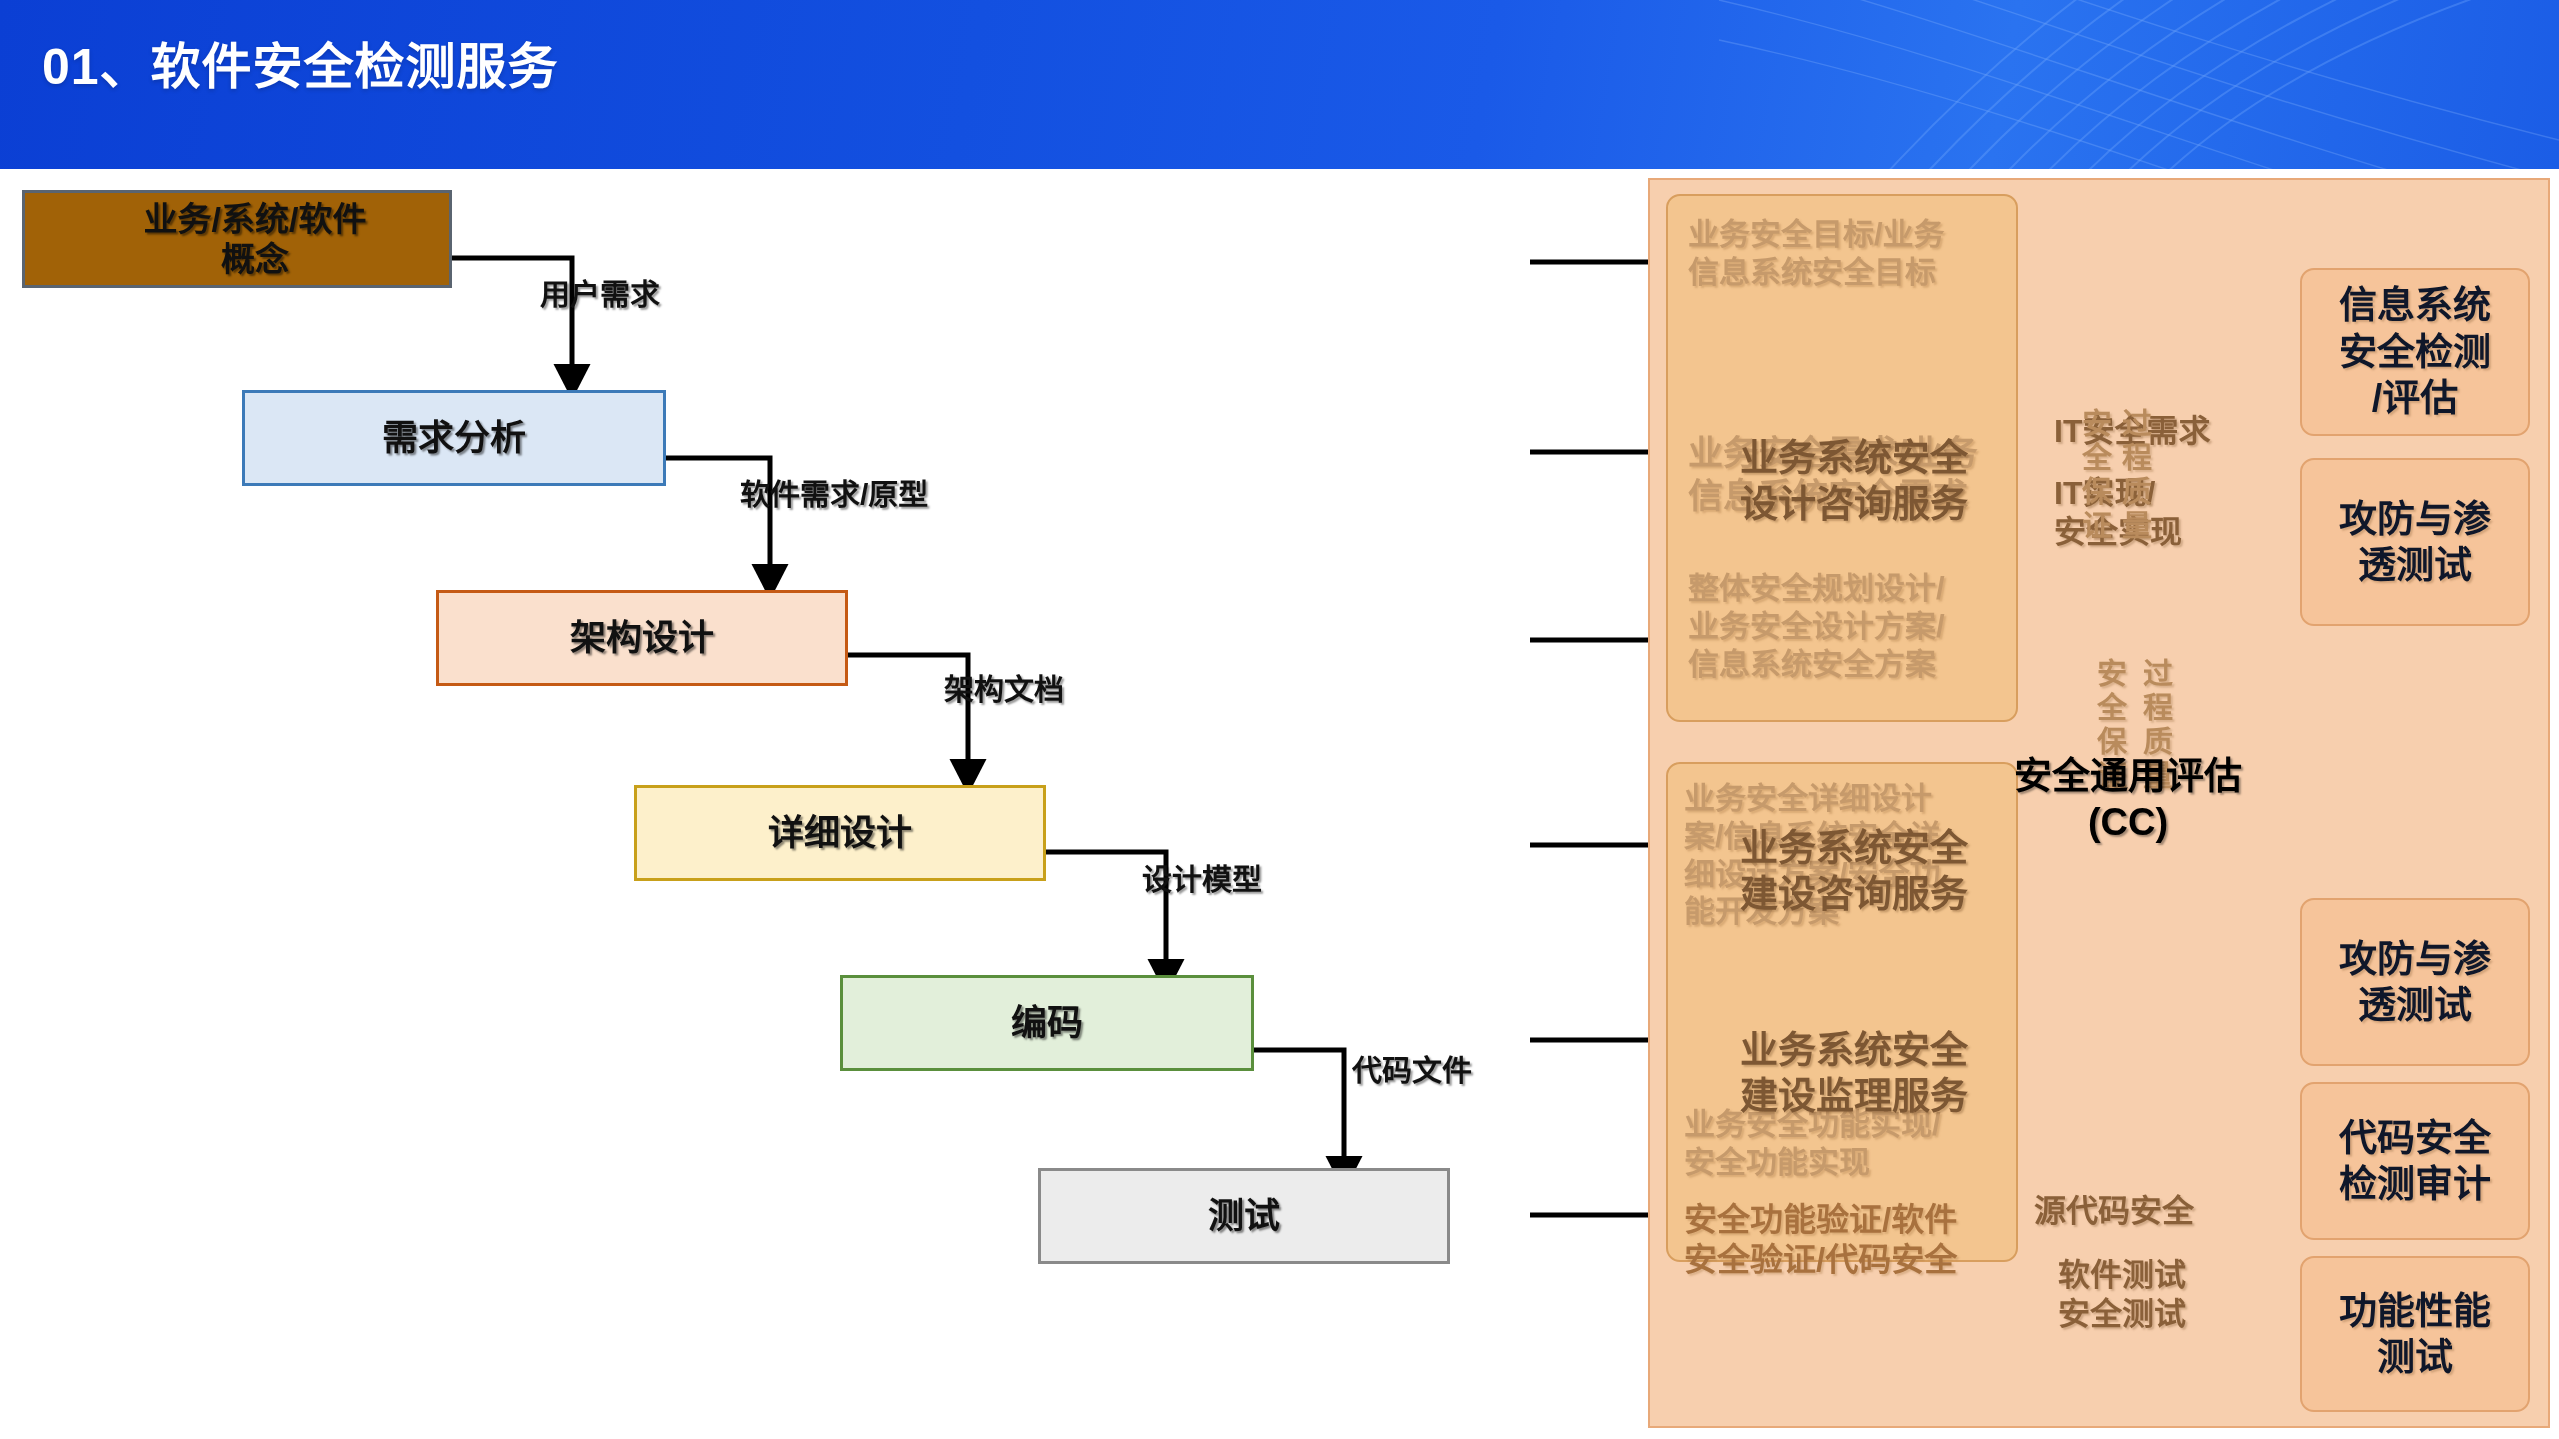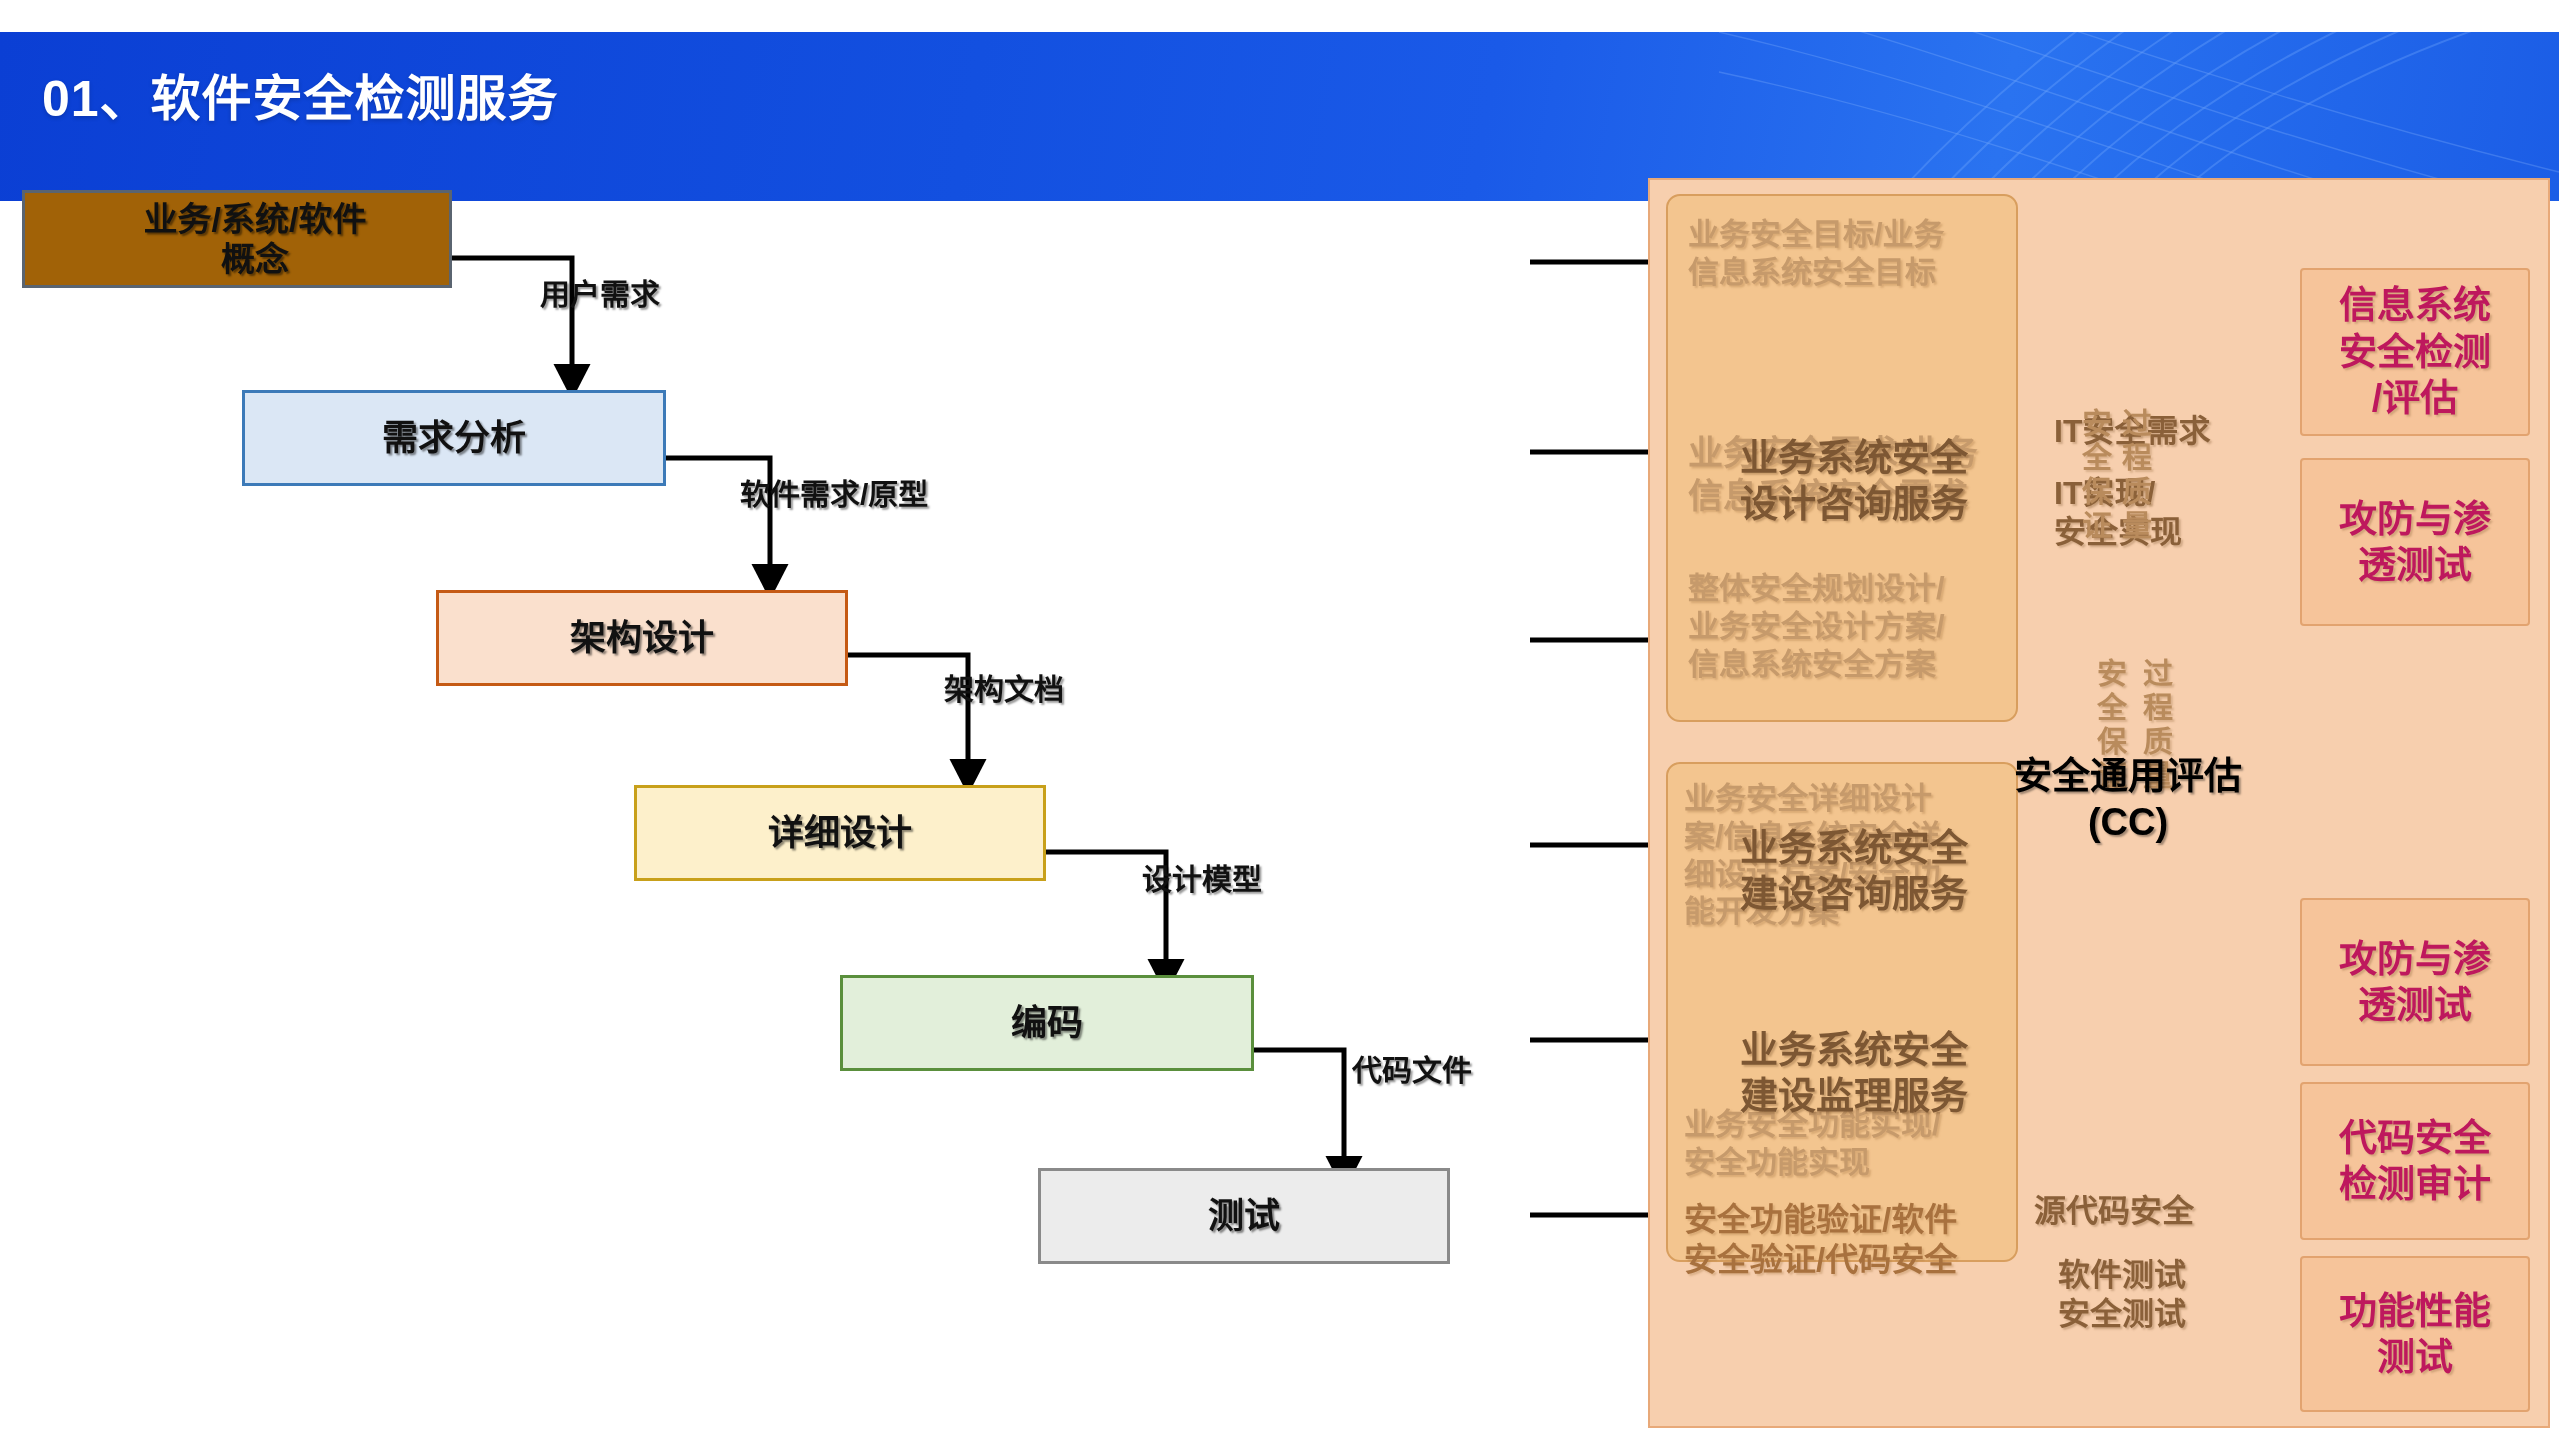--- a/index.html
+++ b/index.html
@@ -8,21 +8,20 @@
     background:#ffffff;
     font-family:"Liberation Sans","DejaVu Sans",sans-serif;
     overflow:hidden;
     position:relative;
   }
   
   #header{
     position:absolute;left:0;top:0;width:2559px;height:169px;
     background:linear-gradient(100deg,#0b3fd4 0%,#1350e0 38%,#1a5ae8 58%,#2a73f0 78%,#1b5de6 100%);
     overflow:hidden;
-    margin-top:32px;
   }
   #header .wave{
     position:absolute;right:0;top:-120px;width:1400px;height:420px;
     opacity:.55;pointer-events:none;
   }
   #header .wave svg{display:block;}
   #header-title{
     position:absolute;left:42px;top:26px;
     font-size:50px;font-weight:bold;color:#ffffff;
     letter-spacing:1px;white-space:nowrap;
@@ -93,23 +92,23 @@
   }
   
   #cc-label{
     position:absolute;font-weight:bold;color:#000;
     text-align:center;line-height:1.2;
     text-shadow:2px 2px 2px rgba(0,0,0,.35);
   }
   
   .right-box{
     position:absolute;
-    background:#f6c49a;border:2px solid #e2a36f;border-radius:4px;
+    background:#f6c49a;border:2px solid #e2a36f;border-radius:14px;
     display:flex;align-items:center;justify-content:center;
-    text-align:center;font-weight:bold;color:#be185d;
+    text-align:center;font-weight:bold;color:#0f172a;
     line-height:1.22;box-sizing:border-box;
     text-shadow:2px 2px 2px rgba(130,90,50,.3);
   }
 </style>
 </head>
 <body>
 
 <div id="header">
   <div class="wave">
     <svg width="1400" height="420" viewBox="0 0 1400 420" xmlns="http://www.w3.org/2000/svg">

